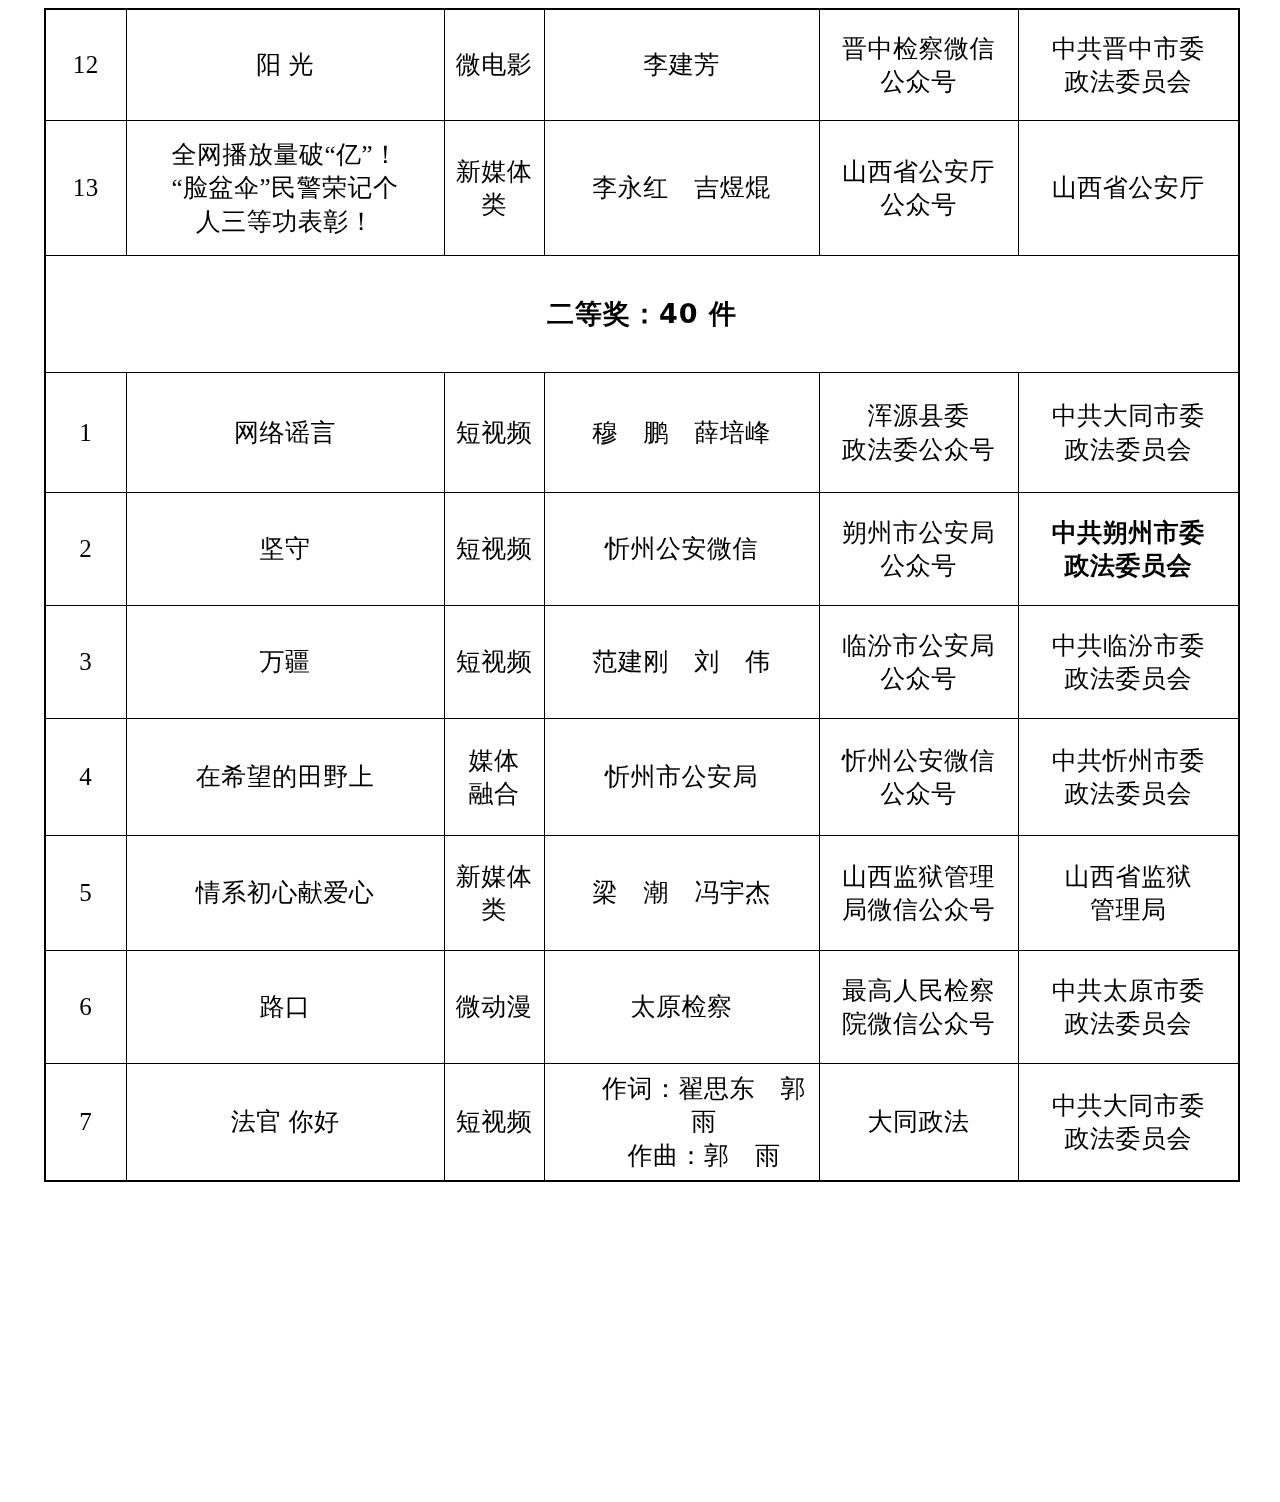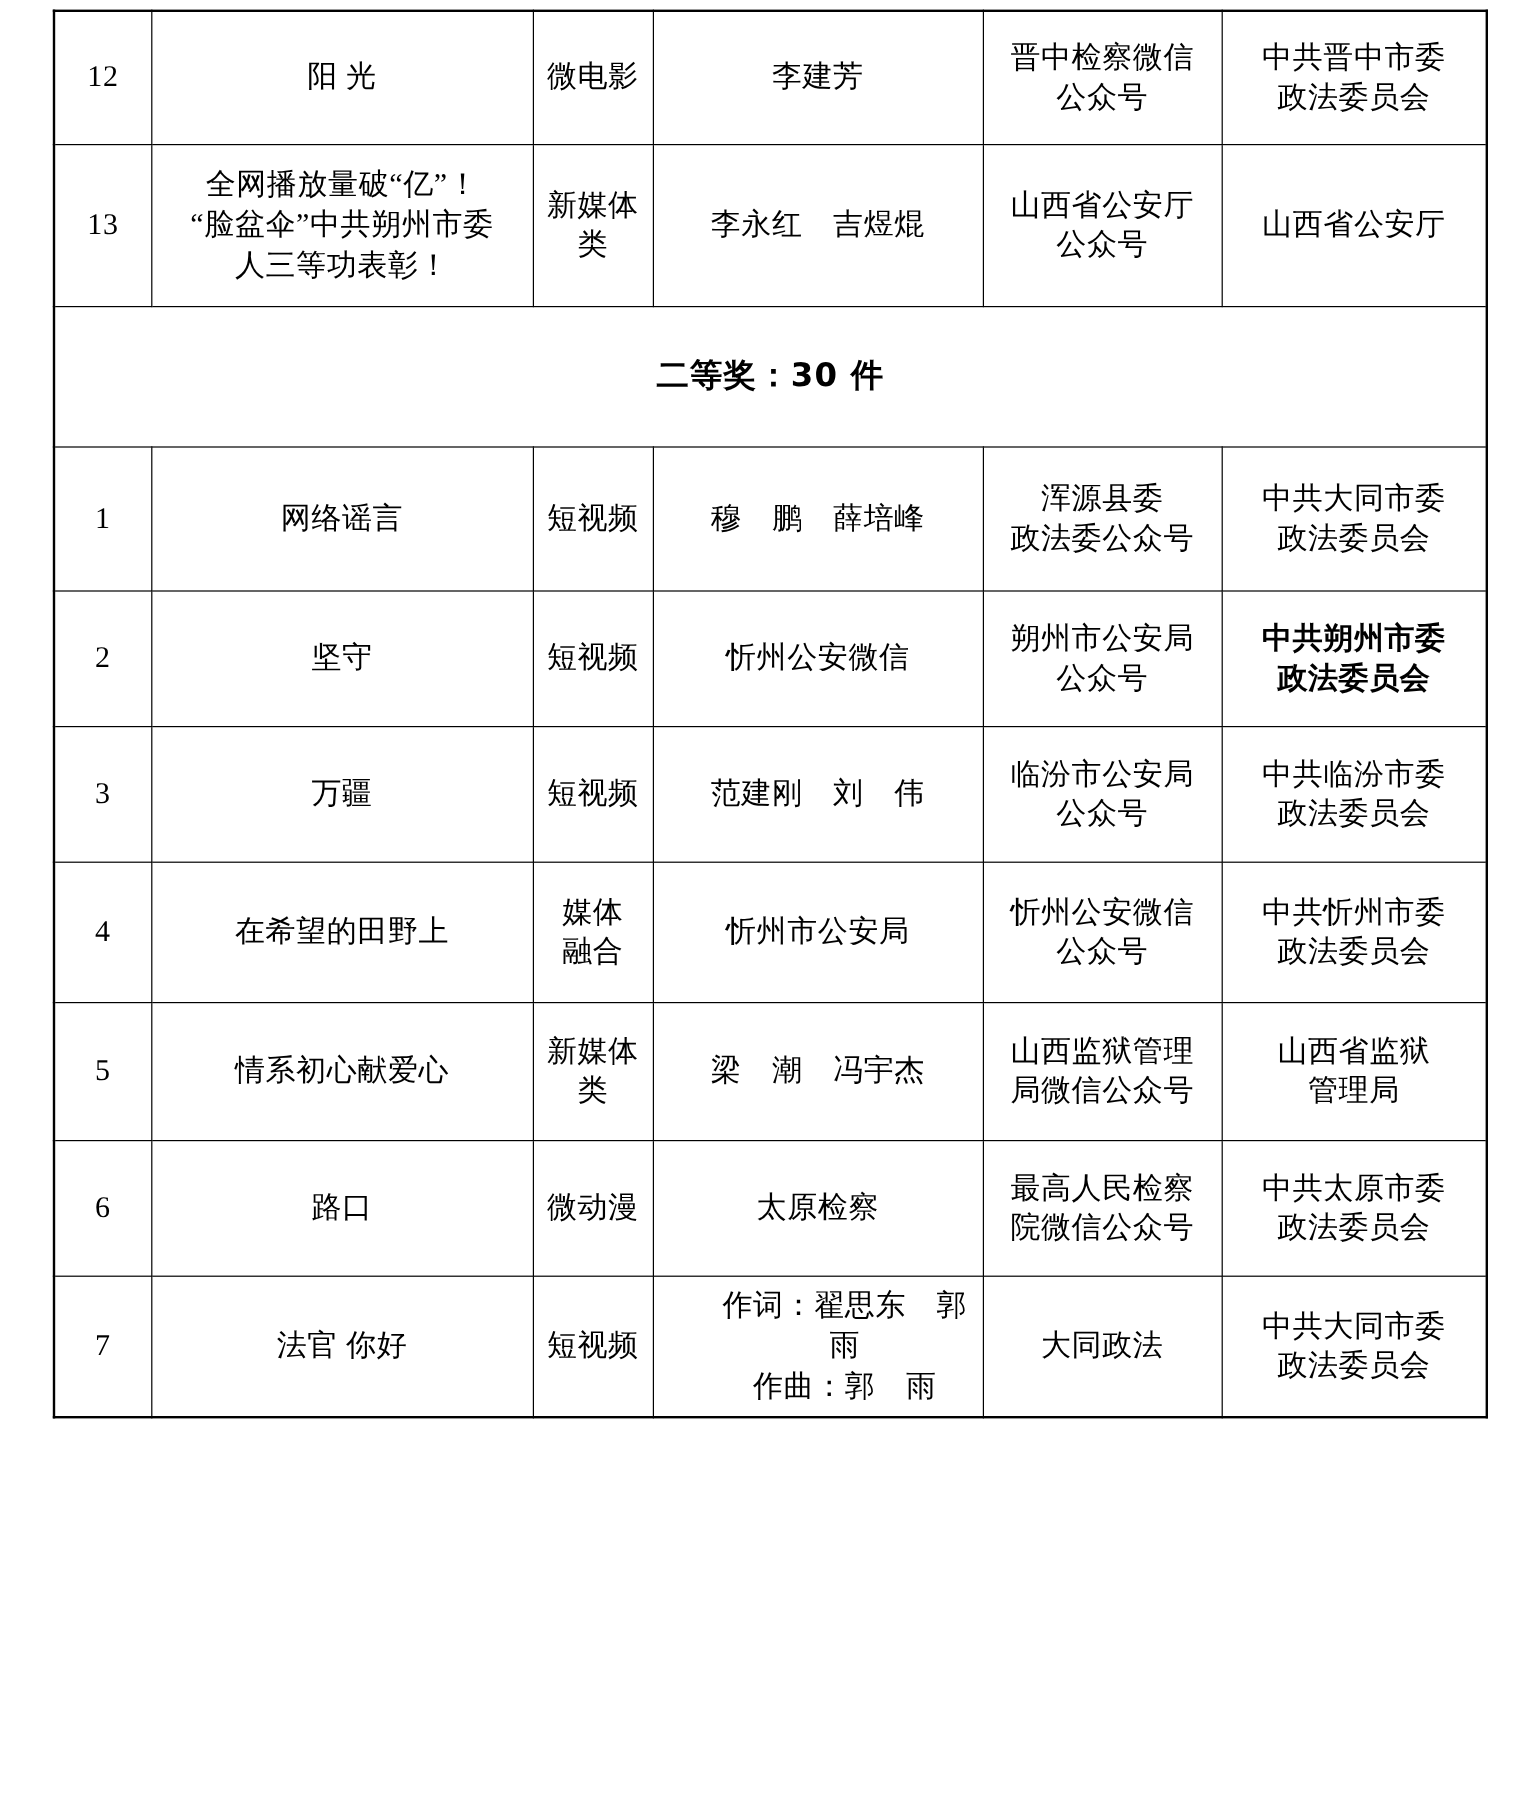--- a/index.html
+++ b/index.html
@@ -100,31 +100,31 @@
         <td class="type">微电影</td>
         <td class="author">李建芳</td>
         <td class="platform" style="white-space: pre-line;">晋中检察微信
 公众号</td>
         <td class="unit" style="white-space: pre-line;">中共晋中市委
 政法委员会</td>
       </tr>
       <tr class="r-h2">
         <td class="idx">13</td>
         <td class="title" style="white-space: pre-line;">全网播放量破“亿”！
-“脸盆伞”中共朔州市委
+“脸盆伞”民警荣记个
 人三等功表彰！</td>
         <td class="type" style="white-space: pre-line;">新媒体
 类</td>
         <td class="author">李永红　吉煜焜</td>
         <td class="platform" style="white-space: pre-line;">山西省公安厅
 公众号</td>
         <td class="unit">山西省公安厅</td>
       </tr>
       <tr class="section">
-        <td colspan="6">二等奖：30 件</td>
+        <td colspan="6">二等奖：40 件</td>
       </tr>
       <tr class="r2-1">
         <td class="idx">1</td>
         <td class="title">网络谣言</td>
         <td class="type">短视频</td>
         <td class="author">穆　鹏　薛培峰</td>
         <td class="platform" style="white-space: pre-line;">浑源县委
 政法委公众号</td>
         <td class="unit" style="white-space: pre-line;">中共大同市委
 政法委员会</td>

